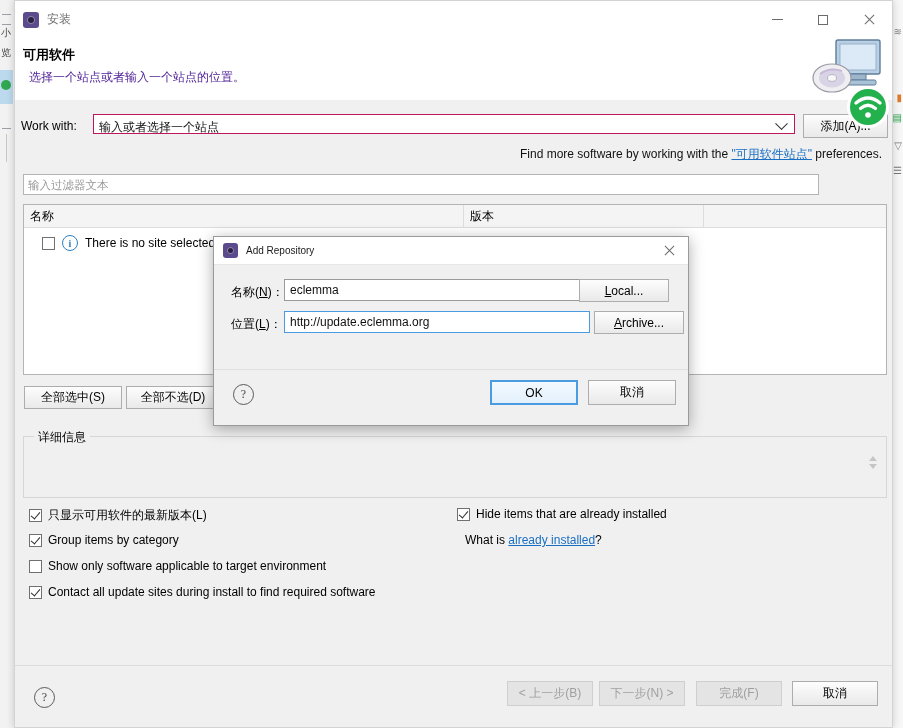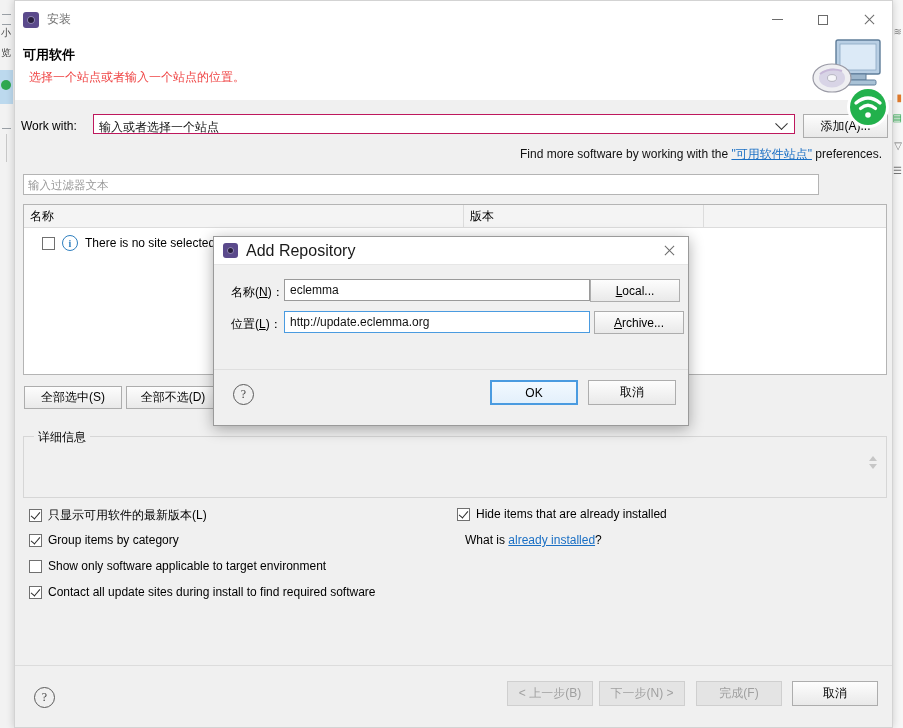--- a/index.html
+++ b/index.html
@@ -51,21 +51,21 @@
   .wb-close::before,.wb-close::after{
     content:""; position:absolute; left:0; top:5px; width:13px; height:1px; background:#6b6b6b;}
   .wb-close::before{ transform:rotate(45deg);} .wb-close::after{ transform:rotate(-45deg);}
 
   
   .header-band {
     position:absolute; left:0; top:37px; right:0; height:62px; background:#ffffff;
     border-bottom:1px solid #dcdcdc;
   }
   .header-title { position:absolute; left:8px; top:8px; font-size:13px; font-weight:bold; color:#000; }
-  .header-sub   { position:absolute; left:14px; top:31px; font-size:12px; color:#ef4444; }
+  .header-sub   { position:absolute; left:14px; top:31px; font-size:12px; color:#4c1d95; }
   .header-graphic { position:absolute; right:6px; top:-4px; width:76px; height:70px; }
 
   
   .body-area { position:absolute; left:0; top:99px; right:0; bottom:61px; background:#f0f0f0; }
 
   .row-workwith { position:absolute; left:0; top:14px; right:6px; height:26px; }
   .lbl-workwith { position:absolute; left:6px; top:5px; font-size:12px; }
   .combo {
     position:absolute; left:78px; top:0; width:702px; height:20px;
     background:#fff; border:1px solid #be185d; box-sizing:border-box;
@@ -145,21 +145,21 @@
   .modal {
     position:absolute; left:213px; top:236px; width:476px; height:190px;
     background:#f0f0f0; border:1px solid #9a9a9a; box-sizing:border-box;
     box-shadow:0 3px 14px rgba(0,0,0,.32);
   }
   .modal-title { position:absolute; left:0; top:0; right:0; height:27px; background:#fff;
                  border-bottom:1px solid #e6e6e6; display:flex; align-items:center; }
   .modal-icon { width:15px; height:15px; margin-left:9px; border-radius:3px; background:#5b4a8c; position:relative; flex:none;}
   .modal-icon::after{ content:""; position:absolute; left:4px; top:4px; width:7px; height:7px; border-radius:50%;
                       background:#2a2140; box-shadow:0 0 0 1px #8d82b5 inset;}
-  .modal-title-text { margin-left:8px; font-size:16px; color:#1a1a1a; }
+  .modal-title-text { margin-left:8px; font-size:10px; color:#1a1a1a; }
   .modal-close { position:absolute; right:0; top:0; width:38px; height:27px; display:flex; align-items:center; justify-content:center; }
   .m-field-lbl { position:absolute; font-size:12px; }
   .m-input { position:absolute; height:22px; background:#fff; box-sizing:border-box; }
   .m-input .val { position:absolute; left:5px; top:3px; font-size:12px; color:#111; }
   .m-btn { position:absolute; width:90px; height:23px; }
   .modal-sep { position:absolute; left:0; right:0; top:132px; height:1px; background:#dfdfdf; }
   .modal-foot { position:absolute; left:0; right:0; top:133px; bottom:0; background:#f0f0f0; }
   .mf-help { position:absolute; left:19px; top:14px; }
   .mf-btn { position:absolute; top:10px; width:88px; height:25px; }
   u { text-decoration: underline; }
@@ -318,21 +318,21 @@
       </span>
     </div>
 
     <div class="m-field-lbl" style="left:17px; top:47px;">
       名称(<u>N</u>)：
     </div>
     <div class="m-input" style="left:70px; top:42px; width:306px; border:1px solid #9a9a9a;">
       <span class="val">eclemma</span>
     </div>
 
-    <div class="btn m-btn" style="left:376px; top:42px;">
+    <div class="btn m-btn" style="left:365px; top:42px;">
       <span><u>L</u>ocal...</span>
     </div>
 
     <div class="m-field-lbl" style="left:17px; top:79px;">
       位置(<u>L</u>)：
     </div>
     <div class="m-input" style="left:70px; top:74px; width:306px; border:1px solid #4a9be0;">
       <span class="val">http://update.eclemma.org</span>
     </div>
     <div class="btn m-btn" style="left:380px; top:74px;">

